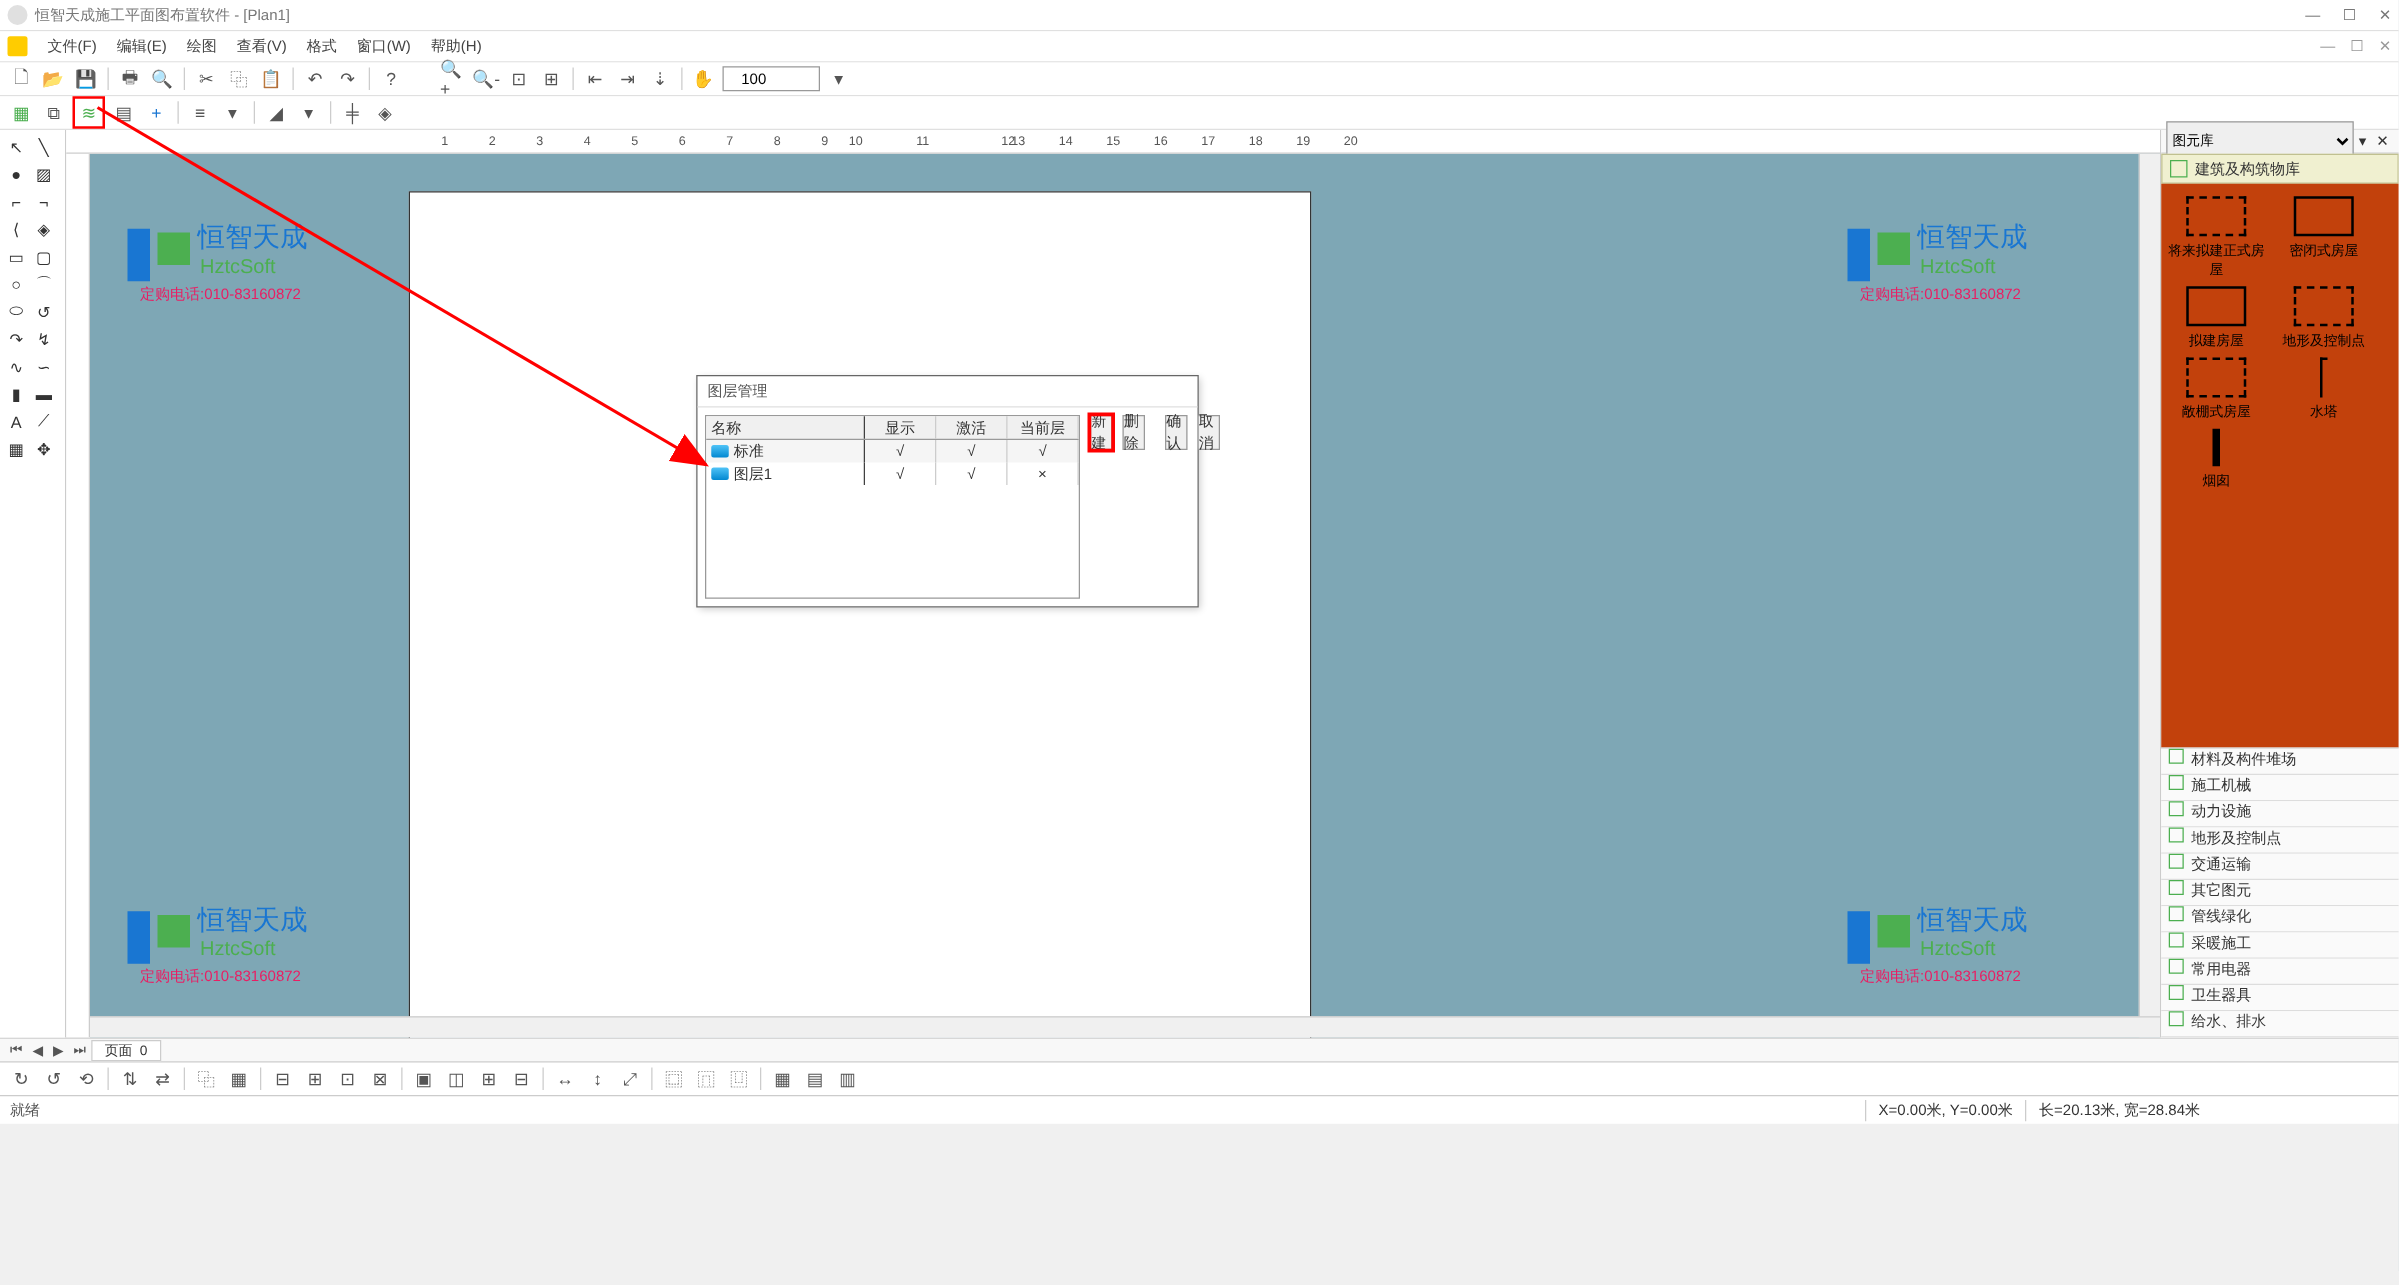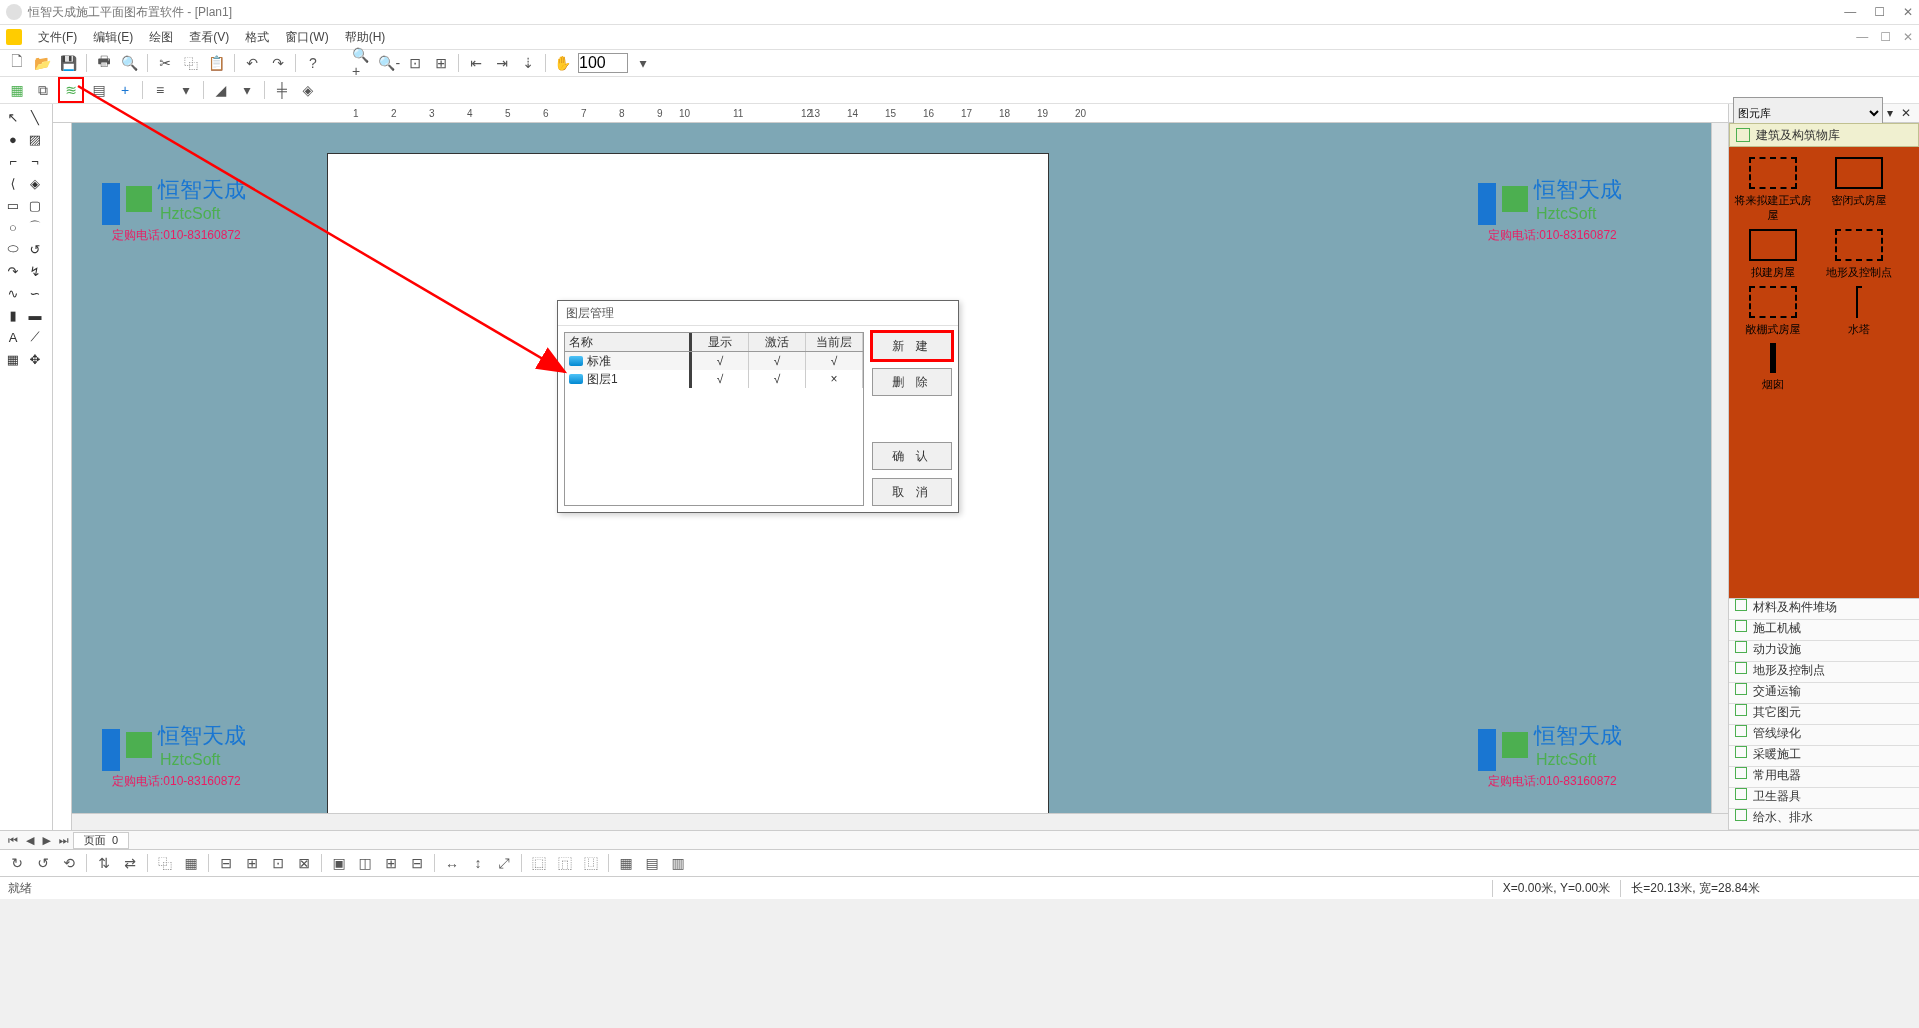--- a/index.html
+++ b/index.html
@@ -8,21 +8,21 @@
 .title-bar .title-text{color:#777}
 .title-bar .win-ctrls{margin-left:auto;display:flex;gap:18px;color:#777}
 .title-bar .win-ctrls span{cursor:pointer}
 .menu-bar{height:24px;background:#fff;border-bottom:1px solid #e0e0e0;display:flex;align-items:center;padding:0 6px}
 .menu-bar .menu-icon{width:16px;height:16px;background:#ffcc00;border-radius:2px;margin-right:8px}
 .menu-bar .menu-item{padding:0 8px;color:#444}
 .menu-bar .mdi-ctrls{margin-left:auto;display:flex;gap:12px;color:#999}
 .toolbar-row{height:26px;background:#fff;border-bottom:1px solid #e0e0e0;display:flex;align-items:center;padding:0 6px;gap:4px}
 .tb-btn{width:22px;height:22px;display:flex;align-items:center;justify-content:center;color:#555;font-size:14px}
 .tb-sep{width:1px;height:18px;background:#ccc;margin:0 2px}
-.zoom-input{width:48px;height:18px;border:1px solid #999;background:#fff;font-size:16px;text-align:left;padding:0 0}
+.zoom-input{width:48px;height:18px;border:1px solid #999;background:#fff;font-size:12px;text-align:left;padding:0 14px}
 .main-row{display:flex;height:726px;background:#fff}
 .left-tools{width:48px;background:#fff;border-right:1px solid #ccc;display:flex;flex-wrap:wrap;align-content:flex-start;padding:2px}
 .lt-btn{width:20px;height:20px;margin:1px;display:flex;align-items:center;justify-content:center;font-size:13px;color:#333}
 .layers-highlight{border:2px solid red}
 .ruler-top{height:18px;background:#fff;border-bottom:1px solid #ccc;display:flex;align-items:center;font-size:10px;color:#555;position:relative}
 .ruler-left{width:18px;background:#fff;border-right:1px solid #ccc}
 .canvas-wrap{flex:1;display:flex;flex-direction:column;position:relative}
 .canvas-body{flex:1;display:flex;position:relative;overflow:hidden}
 .canvas-bg{flex:1;background:#7ea7b5;position:relative}
 .paper{position:absolute;left:255px;top:30px;width:720px;height:700px;background:#fff;border:1px solid #333}
@@ -52,26 +52,26 @@
 .status-bar{height:22px;background:#fff;border-top:1px solid #ccc;display:flex;align-items:center;padding:0 8px}
 .status-bar .status-left{flex:1;color:#555}
 .status-bar .status-cell{padding:0 10px;border-left:1px solid #ccc;color:#333}
 
 .dialog{position:absolute;left:557px;top:300px;width:400px;background:#fff;border:1px solid #666;box-shadow:2px 2px 6px rgba(0,0,0,0.2);font-size:12px}
 .dialog-title{height:24px;padding:0 8px;display:flex;align-items:center;color:#555;border-bottom:1px solid #e0e0e0}
 .dialog-body{display:flex;padding:6px}
 .layer-table{flex:1;border:1px solid #999}
 .layer-table-head{display:flex;background:#f0f0f0;border-bottom:1px solid #999;height:18px}
 .layer-table-head>div,.layer-row>div{padding:0 4px;display:flex;align-items:center}
-.col-name{flex:1;border-right:3px solid #404040}
+.col-name{flex:1;border-right:1px solid #404040}
 .col-show,.col-act,.col-cur{width:48px;justify-content:center;border-right:1px solid #ccc}
 .layer-row{display:flex;height:18px}
 .layer-row:nth-child(2){background:#f5f5f5}
 .layer-icon{width:14px;height:10px;background:linear-gradient(#4fc3f7,#0288d1);margin-right:4px;border-radius:2px}
-.dialog-btns{width:80px;display:flex;flex-direction:column;gap:8px;padding-left:8px}
+.dialog-btns{width:80px;display:flex;gap:8px;padding-left:8px}
 .dlg-btn{height:26px;border:1px solid #999;background:#f0f0f0;display:flex;align-items:center;justify-content:center;letter-spacing:4px}
 .btn-highlight{outline:3px solid red;outline-offset:-1px}
 
 .arrow-svg{position:absolute;left:0;top:0;pointer-events:none}
 .scroll-v{position:absolute;right:0;top:0;width:16px;bottom:0;background:#f0f0f0;border-left:1px solid #ccc}
 .scroll-h{position:absolute;left:0;right:0;bottom:0;height:16px;background:#f0f0f0;border-top:1px solid #ccc}
 </style>
 </head>
 <body>
 

